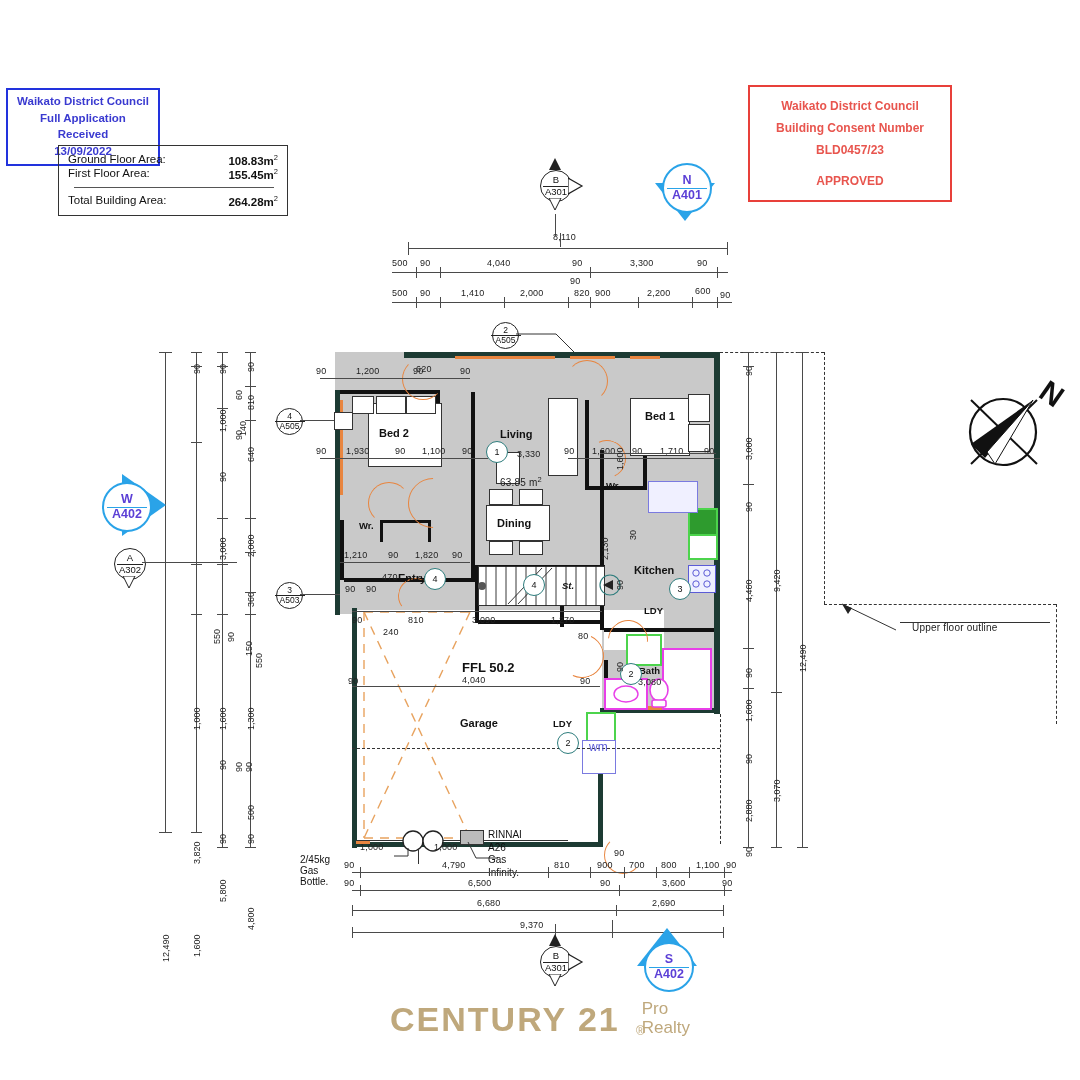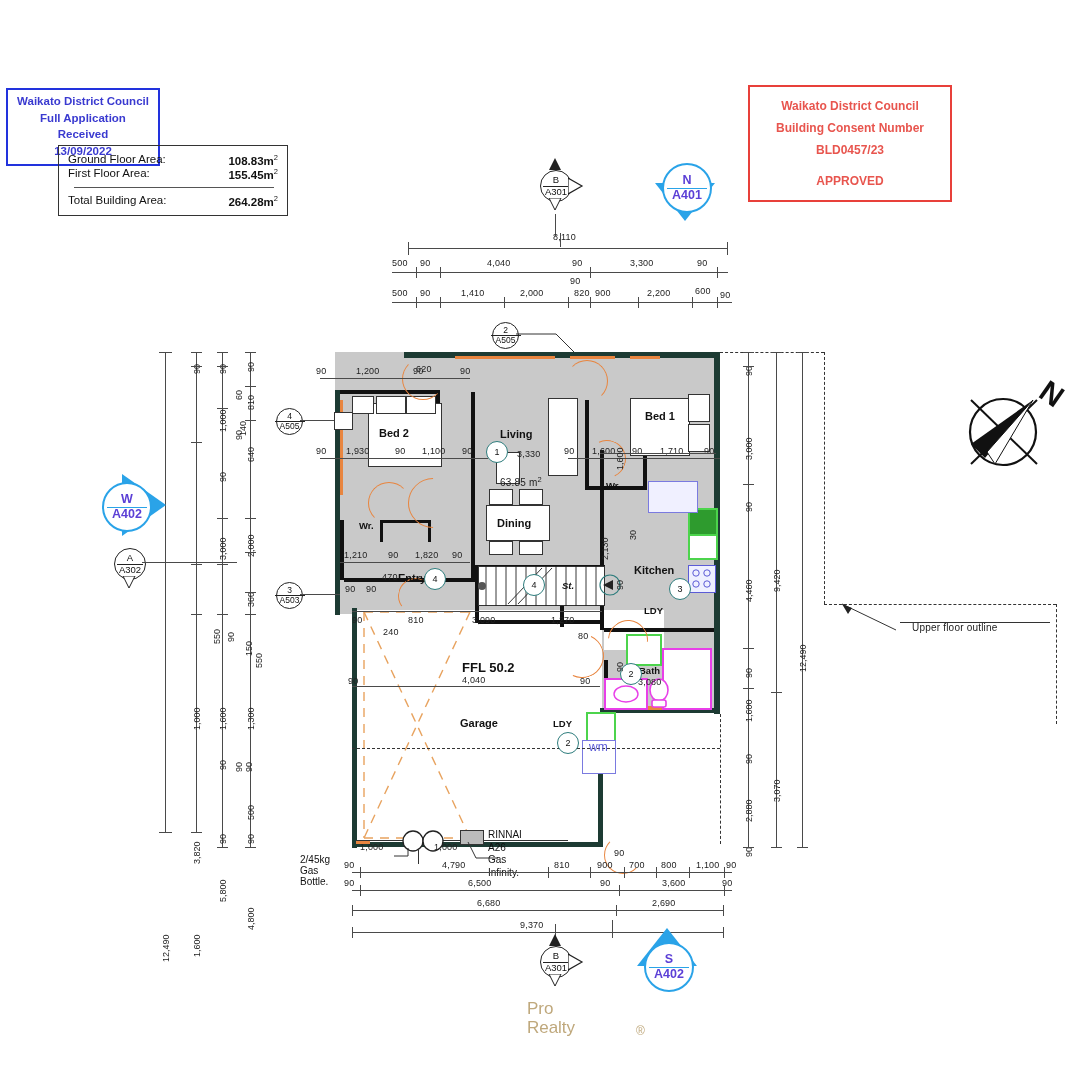--- a/index.html
+++ b/index.html
@@ -667,20 +667,21 @@
     <svg class="abs" style="left:-7px;top:-14px;" width="60" height="40">
       <polygon points="30,0 60,38 0,38" fill="#2aa3e8"></polygon>
     </svg>
     <div class="elev abs" style="left:0;top:0;">
       <span>S</span>
       <span class="a">A402</span>
     </div>
   </div>
 
   <div class="abs" style="left:0;top:1000px;width:1080px;display:flex;justify-content:center;align-items:flex-start;">
+    <div class="brand">CENTURY 21</div>
     <div class="abs" style="left:636px;top:24px;font-size:12px;color:#bfa87c;">®</div>
     <div style="margin-left:22px;margin-top:0;">
       <div class="brand-sub">Pro</div>
       <div class="brand-sub">Realty</div>
     </div>
   </div>
 
 </div>
 
 </body></html>

